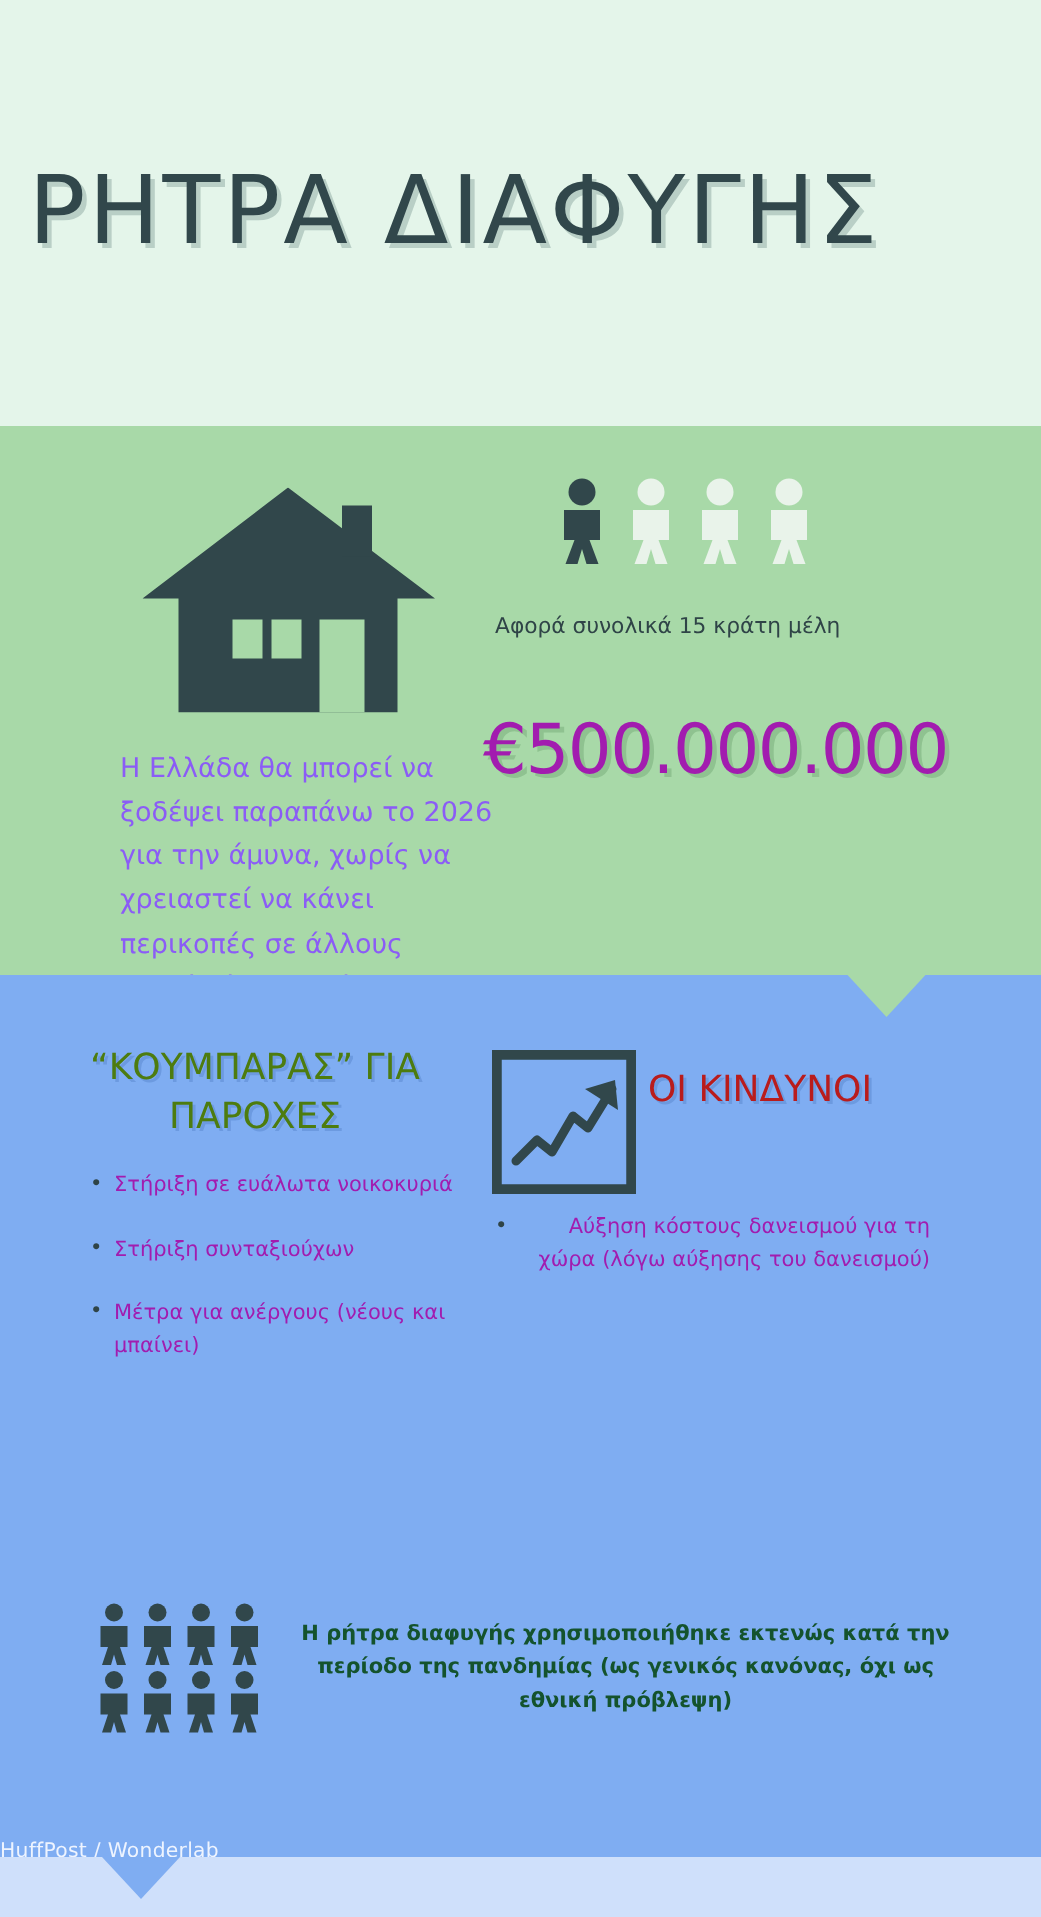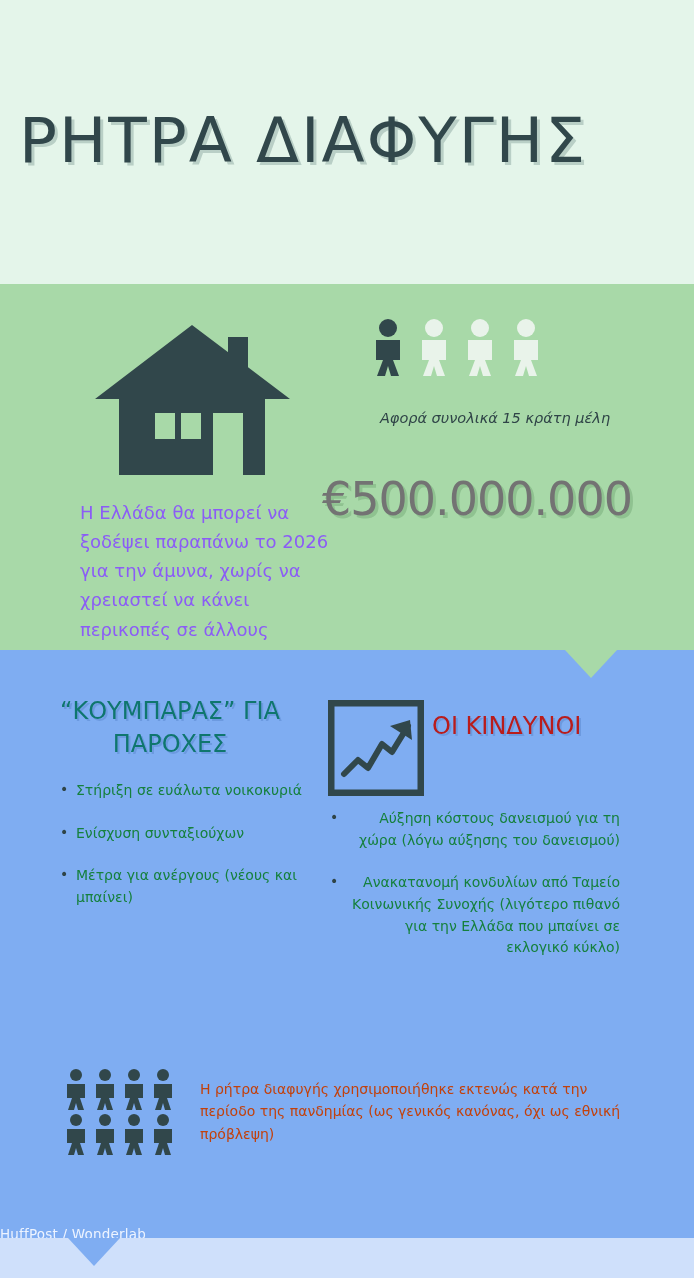--- a/index.html
+++ b/index.html
@@ -85,33 +85,31 @@
     left: 372px;
     top: 318px;
     width: 180px;
     height: 72px;
   }
   .people-caption {
     position: absolute;
     left: 330px;
     top: 410px;
     width: 330px;
-    text-align: center;
     font-size: 14.5px;
     color: #2f4447;
-    font-style: italic;
   }
   .big-amount {
     position: absolute;
     left: 322px;
     top: 472px;
     width: 372px;
     font-size: 46px;
     letter-spacing: -1px;
-    color: #737373;
+    color: #a21caf;
     text-shadow: 3px 3px 0 #8fc290;
     white-space: nowrap;
   }
 
   
   .band-blue {
     position: absolute;
     left: 0; top: 650px;
     width: 694px;
     height: 588px;
@@ -136,21 +134,21 @@
   }
 
   .col-left-head {
     position: absolute;
     left: 35px;
     top: 695px;
     width: 270px;
     text-align: center;
     font-size: 24px;
     line-height: 1.38;
-    color: #0f766e;
+    color: #4d7c0f;
     text-shadow: 2px 2px 0 #6c9ae0;
   }
   .list-left {
     position: absolute;
     left: 60px;
     top: 780px;
     width: 250px;
   }
   .list-right {
     position: absolute;
@@ -158,21 +156,21 @@
     top: 808px;
     width: 290px;
     text-align: right;
   }
   .bullet-item {
     position: relative;
     padding-left: 16px;
     margin-bottom: 21px;
     font-size: 14px;
     line-height: 1.55;
-    color: #15803d;
+    color: #a21caf;
   }
   .bullet-item::before {
     content: "•";
     position: absolute;
     left: 0;
     top: -1px;
     font-size: 14px;
     color: #2f4447;
   }
 
@@ -199,23 +197,25 @@
     left: 62px;
     top: 1068px;
     width: 130px;
     height: 90px;
   }
   .footer-note {
     position: absolute;
     left: 200px;
     top: 1078px;
     width: 434px;
+    text-align: center;
     font-size: 14px;
     line-height: 1.6;
-    color: #c2410c;
+    color: #14532d;
+    font-weight: bold;
   }
   .credit {
     position: absolute;
     left: 0;
     top: 1226px;
     width: 694px;
     text-align: left;
     font-size: 13.5px;
     color: #eef4ff;
     letter-spacing: .2px;
@@ -264,37 +264,36 @@
 
   <div class="people-caption">Αφορά συνολικά 15 κράτη μέλη</div>
   <div class="big-amount">€500.000.000</div>
 
   <div class="band-blue"></div>
 
   <div class="col-left-head">“ΚΟΥΜΠΑΡΑΣ” ΓΙΑ ΠΑΡΟΧΕΣ</div>
 
   <div class="list-left">
     <div class="bullet-item">Στήριξη σε ευάλωτα νοικοκυριά</div>
-    <div class="bullet-item">Ενίσχυση συνταξιούχων</div>
+    <div class="bullet-item">Στήριξη συνταξιούχων</div>
     <div class="bullet-item">Μέτρα για ανέργους (νέους και μπαίνει)</div>
   </div>
 
   <div class="risk-icon">
     <svg viewBox="0 0 96 96" width="96" height="96" aria-hidden="true">
       <rect x="3" y="3" width="90" height="90" fill="none" stroke="#31474b" stroke-width="7"></rect>
       <polyline points="16,74 30,60 40,68 54,44 64,52 80,26" fill="none" stroke="#31474b" stroke-width="6" stroke-linejoin="round" stroke-linecap="round"></polyline>
       <polygon points="82,20 84,40 62,26" fill="#31474b"></polygon>
     </svg>
   </div>
 
   <div class="risk-head">ΟΙ ΚΙΝΔΥΝΟΙ</div>
 
   <div class="list-right">
     <div class="bullet-item">Αύξηση κόστους δανεισμού για τη χώρα  (λόγω αύξησης του δανεισμού)</div>
-    <div class="bullet-item">Ανακατανομή κονδυλίων από Ταμείο Κοινωνικής Συνοχής (λιγότερο πιθανό για την Ελλάδα που μπαίνει σε εκλογικό κύκλο)</div>
   </div>
 
   <div class="crowd-icon">
     <svg viewBox="0 0 130 90" width="130" height="90" aria-hidden="true">
       <g fill="#31474b">
         <g>
           <circle cx="14" cy="7" r="6"></circle>
             <path d="M5 16 h18 v14 h-5 l4 12 h-6 l-2 -7 l-2 7 h-6 l4 -12 h-5 z"></path>
           <circle cx="43" cy="7" r="6"></circle>
             <path d="M34 16 h18 v14 h-5 l4 12 h-6 l-2 -7 l-2 7 h-6 l4 -12 h-5 z"></path>

